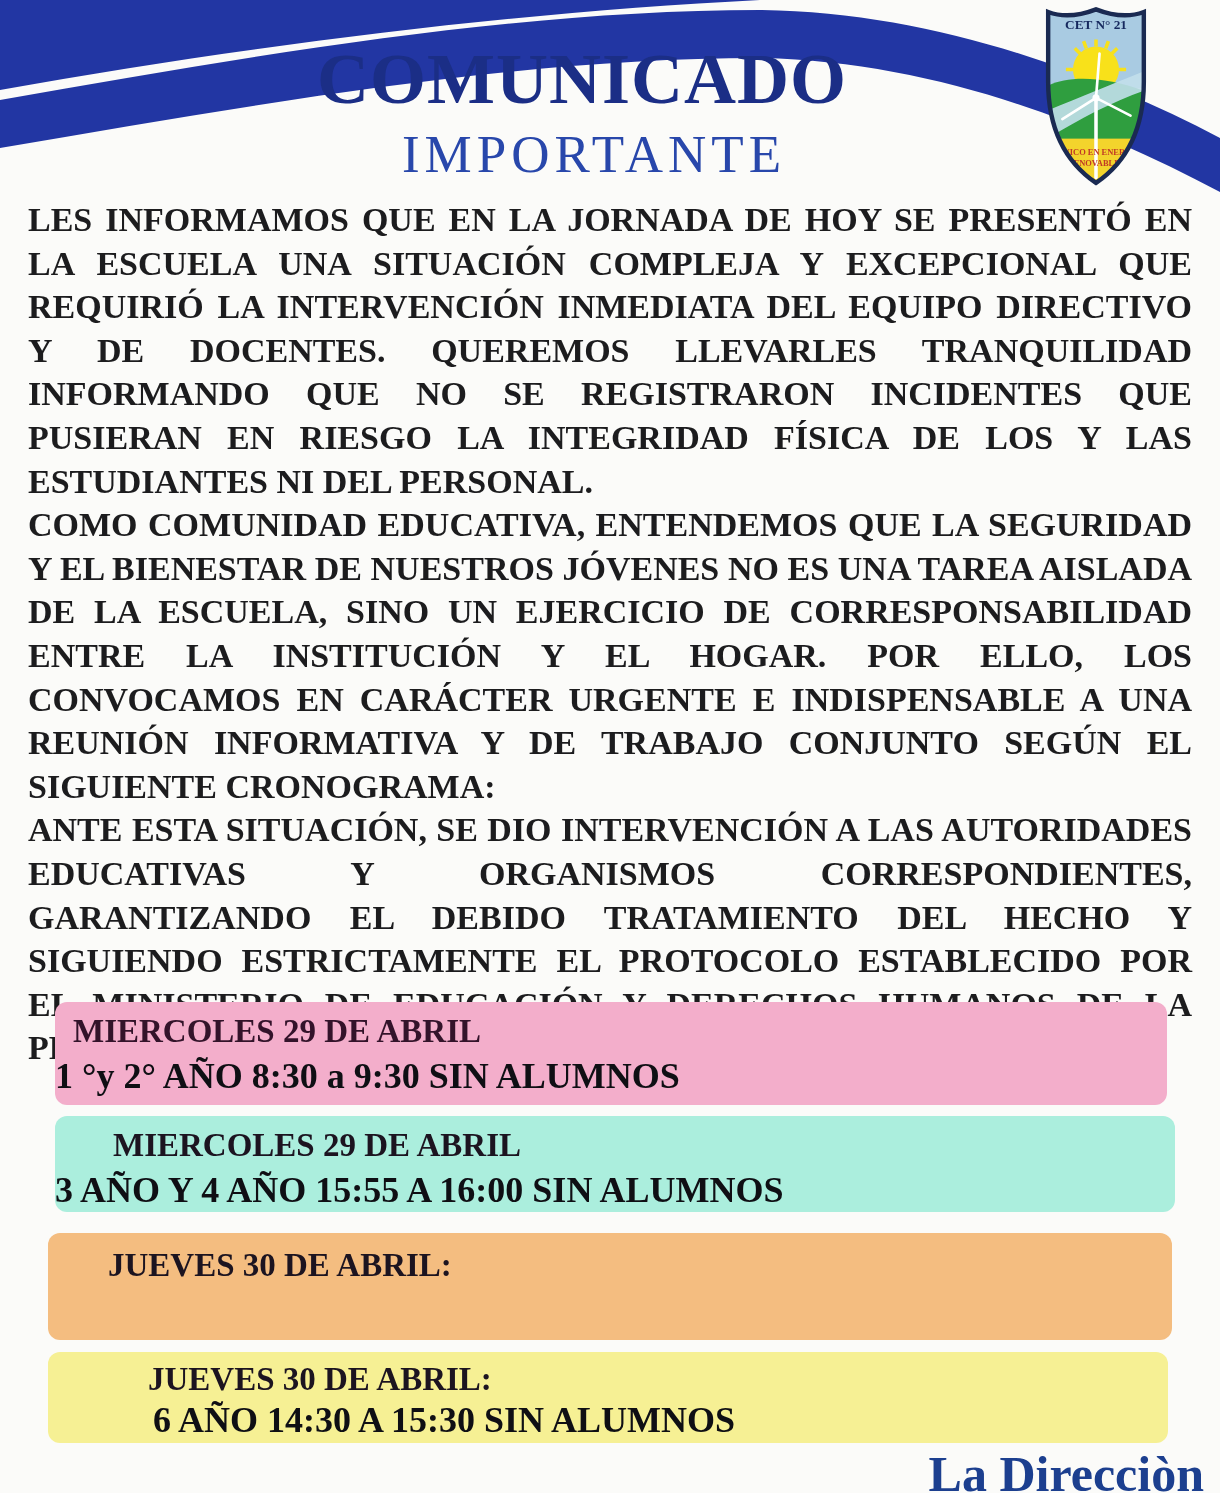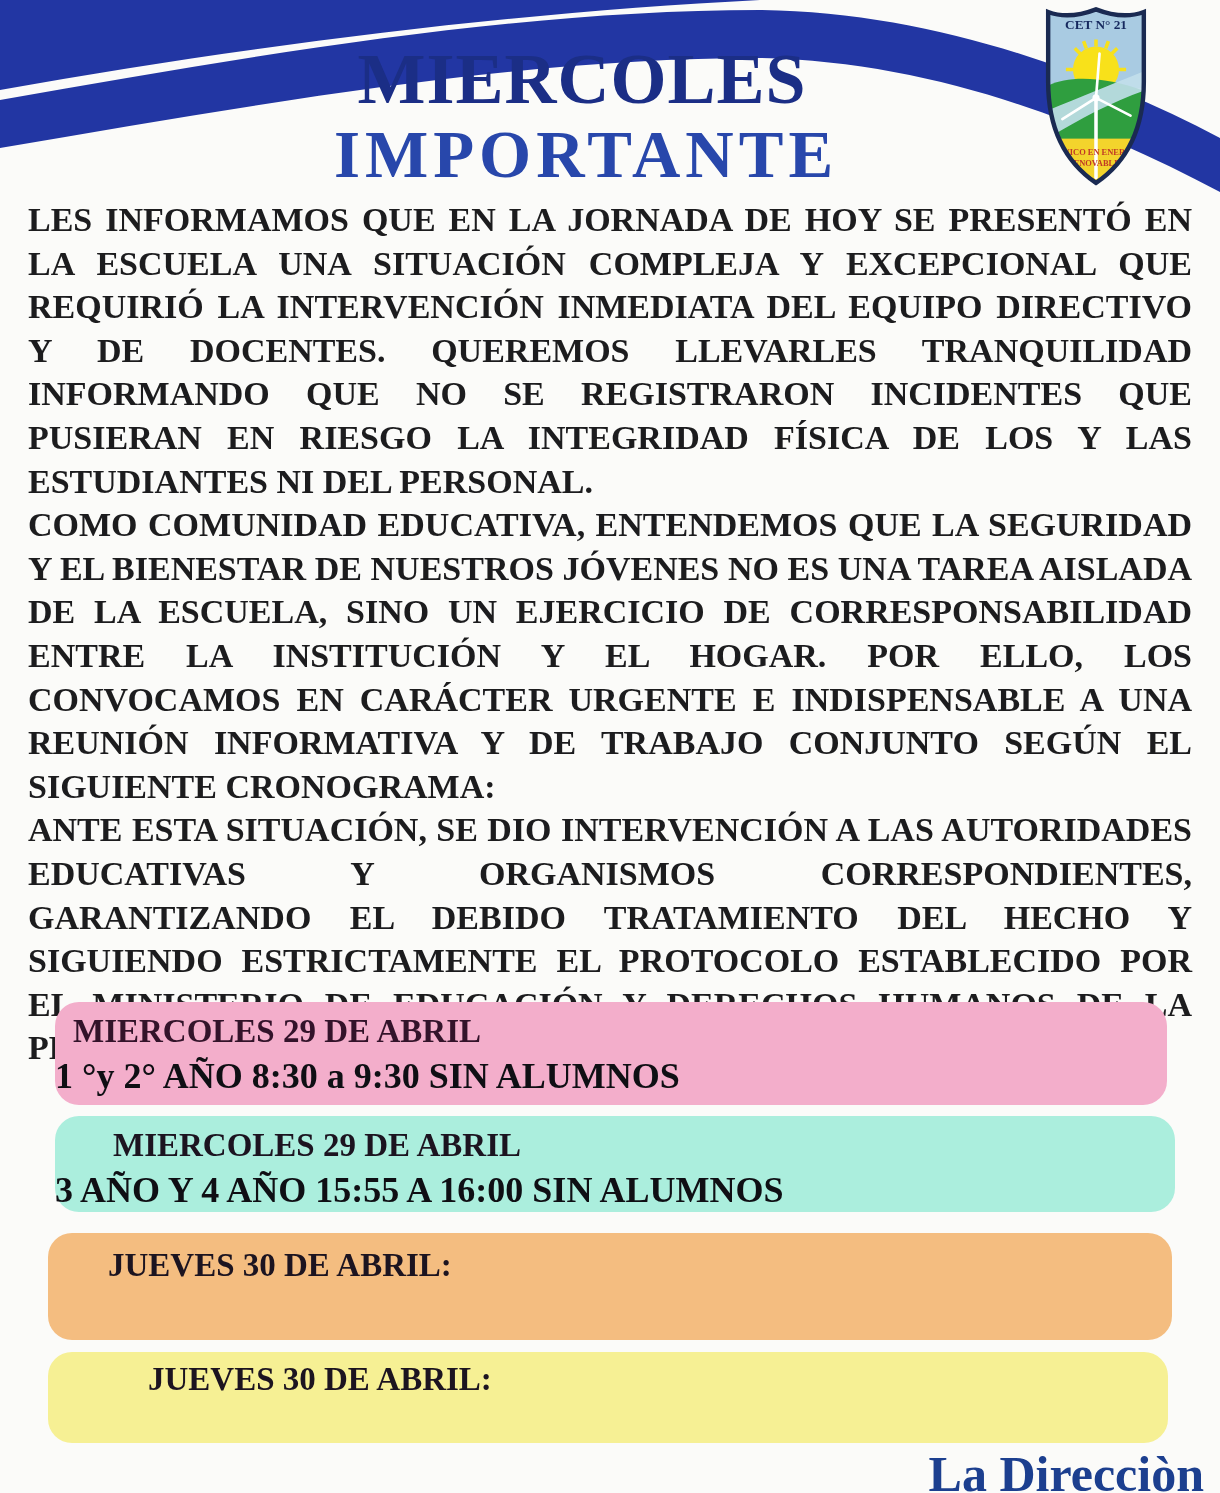--- a/index.html
+++ b/index.html
@@ -12,32 +12,32 @@
   }
   
   .wave-svg{position:absolute;left:0;top:0;width:1220px;height:210px;display:block;}
   .title-wrap{position:absolute;left:0;top:0;width:1164px;text-align:center;}
   .doc-title{
     position:absolute;left:0;top:38px;width:100%;
     margin:0;font-size:72px;font-weight:700;color:#1b2e86;letter-spacing:1px;
   }
   .doc-subtitle{
     position:absolute;left:0;top:112px;width:100%;
-    margin:4px;font-size:67px;font-weight:700;color:#2847ab;letter-spacing:5px;
+    margin:12px;font-size:53px;font-weight:400;color:#2847ab;letter-spacing:5px;
   }
   .crest-svg{position:absolute;left:1040px;top:4px;width:112px;height:186px;}
   
   .body-text{
     position:absolute;left:28px;top:198px;width:1164px;
     font-size:34px;line-height:43.6px;color:#1c1c1e;
     text-align:justify;
   }
   .body-text p{margin:0;font-weight:bold;}
   
-  .box{position:absolute;border-radius:24px;}
+  .box{position:absolute;border-radius:12px;}
   .box1{left:55px;top:1002px;width:1112px;height:103px;}
   .box2{left:55px;top:1116px;width:1120px;height:96px;}
   .box3{left:48px;top:1233px;width:1124px;height:107px;}
   .box4{left:48px;top:1352px;width:1120px;height:91px;}
   .box-title{
     font-weight:700;font-size:33px;line-height:36px;color:#1c1420;
     padding-top:11px;
   }
   .box1 .box-title{padding-left:18px;color:#33132a;}
   .box2 .box-title{padding-left:58px;}
@@ -60,21 +60,21 @@
 
 <div class="page">
 
   <svg class="wave-svg" viewBox="0 0 1220 210" aria-hidden="true">
     <path d="M0,0 L760,0 C520,12 250,45 0,90 Z" fill="#2236a3"></path>
     <path d="M0,100 C260,54 520,10 760,10 C930,12 1090,70 1220,138
              L1220,192 C1080,118 930,62 760,58 C520,58 270,102 0,148 Z" fill="#2236a3"></path>
   </svg>
 
   <div class="title-wrap">
-    <h1 class="doc-title">MIERCOLES</h1>
+    <h1 class="doc-title">COMUNICADO</h1>
     <h2 class="doc-subtitle">IMPORTANTE</h2>
   </div>
 
   <svg class="crest-svg" viewBox="0 0 120 210">
     <defs>
       <clipPath id="shieldClip">
         <path d="M60,6 C78,13 98,15 114,9 L114,88 C114,146 92,180 60,202 C28,180 6,146 6,88 L6,9 C22,15 42,13 60,6 Z"></path>
       </clipPath>
     </defs>
     <g clip-path="url(#shieldClip)">
@@ -126,17 +126,18 @@
     <div class="box-title">MIERCOLES 29 DE ABRIL</div>
     <div class="box-detail">3 AÑO Y 4 AÑO 15:55 A 16:00 SIN ALUMNOS</div>
   </div>
 
   <div class="box box3" style="background: rgb(244, 189, 128);">
     <div class="box-title">JUEVES 30 DE ABRIL:</div>
   </div>
 
   <div class="box box4" style="background: rgb(246, 240, 148);">
     <div class="box-title">JUEVES 30 DE ABRIL:</div>
+    <div class="box-detail">6 AÑO  14:30 A 15:30 SIN ALUMNOS</div>
   </div>
 
   <div class="signature">La Direcciòn</div>
 
 </div>
 
 </body></html>

